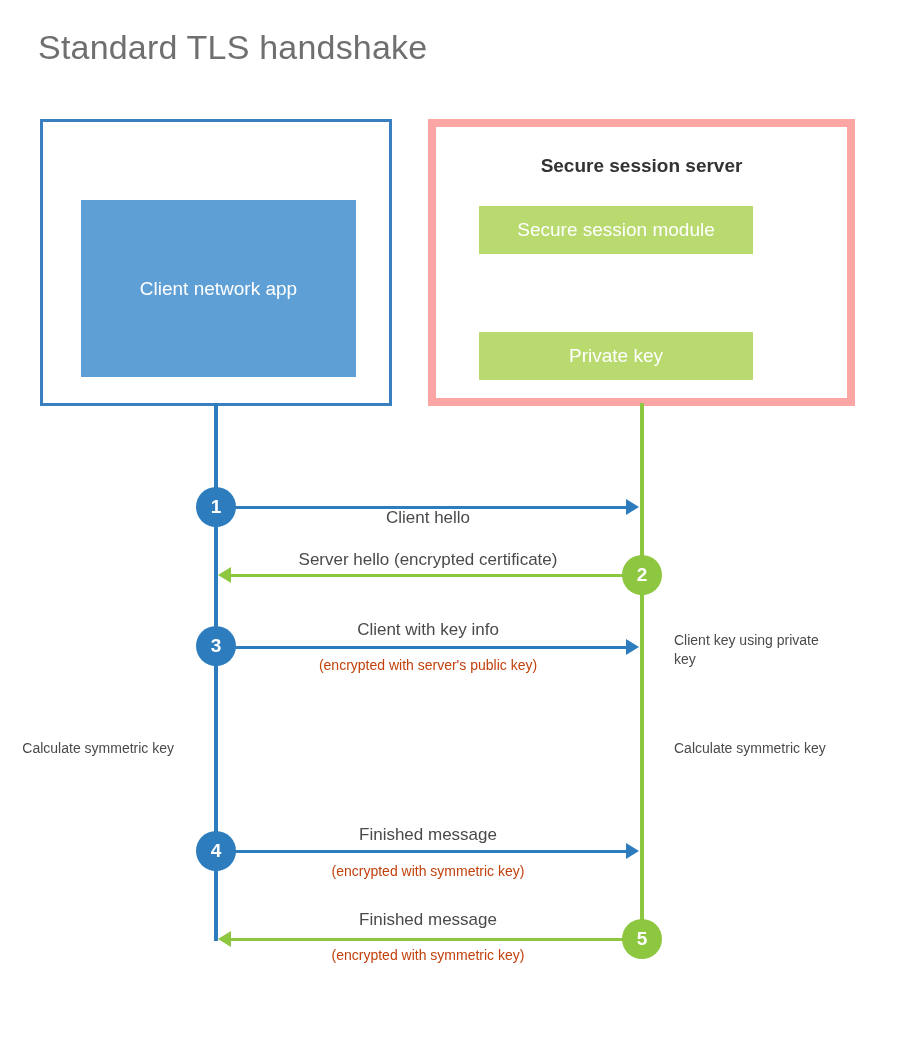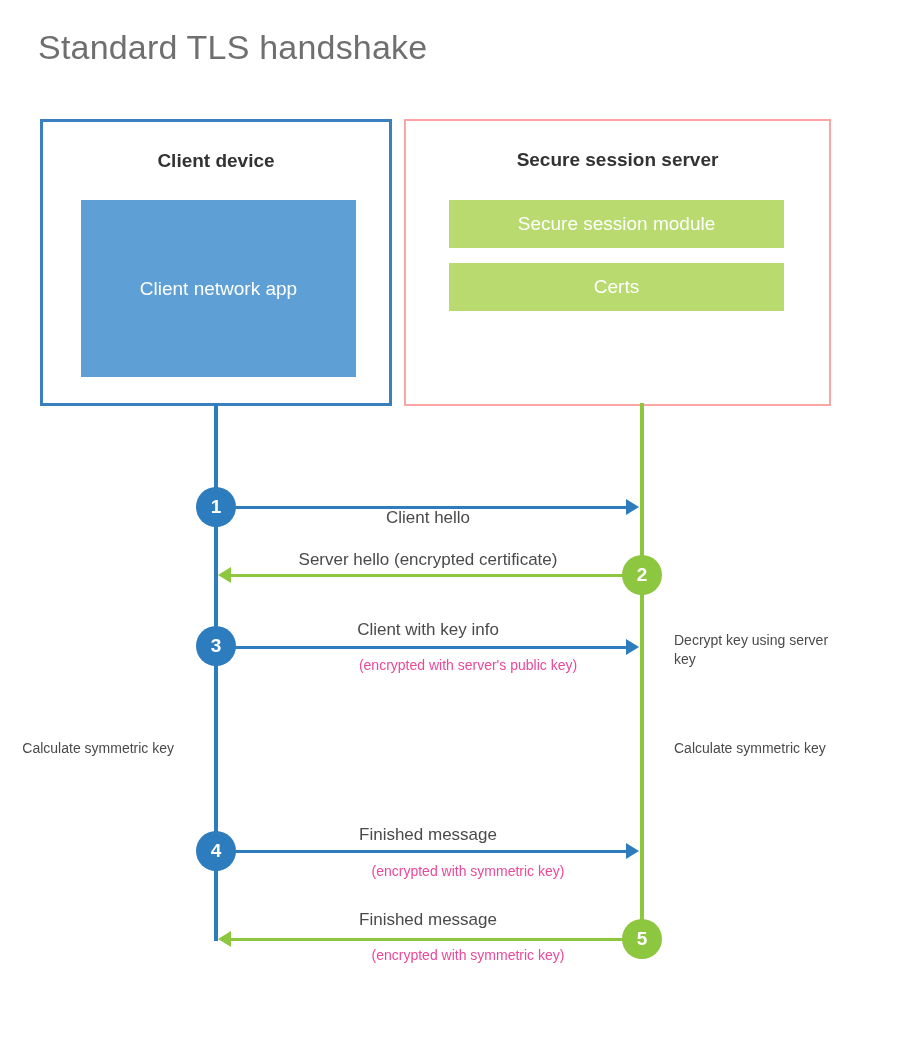--- a/index.html
+++ b/index.html
@@ -34,25 +34,25 @@
     box-sizing: border-box;
   }
   #client-box {
     left: 40px;
     top: 119px;
     width: 352px;
     height: 287px;
     border: 3px solid #3a7fbf;
   }
   #server-box {
-    left: 404px;
+    left: 428px;
     top: 119px;
     width: 427px;
     height: 287px;
-    border: 2px solid #fca5a5;
+    border: 8px solid #fca5a5;
   }
   .party-title {
     position: absolute;
     left: 0;
     right: 0;
     top: 28px;
     text-align: center;
     font-size: 19px;
     font-weight: bold;
     color: #333333;
@@ -72,21 +72,21 @@
     align-items: center;
     justify-content: center;
     text-align: center;
     line-height: 1.35;
     box-sizing: border-box;
     padding: 0 10px;
   }
   .server-bar {
     position: absolute;
     left: 43px;
-    width: 335px;
+    width: 274px;
     height: 48px;
     background: #b8da6f;
     color: #ffffff;
     font-size: 19px;
     display: flex;
     align-items: center;
     justify-content: center;
     box-sizing: border-box;
   }
   #server-bar-0 { top: 79px; }
@@ -171,24 +171,23 @@
     text-align: center;
     font-size: 17px;
     color: #4a4a4a;
     white-space: nowrap;
     transform: translateX(-50%);
   }
   .msg-sublabel {
     position: absolute;
     text-align: right;
     font-size: 14px;
-    color: #ec4899;
+    color: #c2410c;
     white-space: nowrap;
     transform: translateX(-50%);
-    margin-left: 40px;
   }
   #msg-1-label    { left: 428px; top: 508px; }
   #msg-2-label    { left: 428px; top: 550px; }
   #msg-3-label    { left: 428px; top: 620px; }
   #msg-3-sublabel { left: 428px; top: 657px; }
   #msg-4-label    { left: 428px; top: 825px; }
   #msg-4-sublabel { left: 428px; top: 863px; }
   #msg-5-label    { left: 428px; top: 910px; }
   #msg-5-sublabel { left: 428px; top: 947px; }
 
@@ -204,49 +203,48 @@
   #annotation-decrypt      { left: 674px; top: 631px; width: 170px; }
   #annotation-calc-client  { right: 726px; top: 739px; width: 170px; }
   #annotation-calc-server  { left: 674px; top: 739px; width: 170px; }
 </style>
 </head>
 <body>
 
 <div id="page-title">Standard TLS handshake</div>
 
 <div id="client-box" class="party-box">
-  <div class="party-title">Client device</div>
   <div id="client-app">Client network app</div>
 </div>
 
 <div id="server-box" class="party-box">
   <div class="party-title">Secure session server</div>
   <div id="server-bar-0" class="server-bar">Secure session module</div>
-  <div id="server-bar-1" class="server-bar">Certs</div>
+  <div id="server-bar-2" class="server-bar">Private key</div>
 </div>
 
 <div id="client-lifeline" class="lifeline"></div>
 <div id="server-lifeline" class="lifeline"></div>
 
 <div id="arrow-1-line" class="arrow-line blue"></div>
 <div id="arrow-1-head" class="arrow-head right blue"></div>
 <div id="msg-1-label" class="msg-label">Client hello</div>
 <div id="step-circle-1" class="step-circle blue">1</div>
 
 <div id="arrow-2-line" class="arrow-line green"></div>
 <div id="arrow-2-head" class="arrow-head left green"></div>
 <div id="msg-2-label" class="msg-label">Server hello (encrypted certificate)</div>
 <div id="step-circle-2" class="step-circle green">2</div>
 
 <div id="arrow-3-line" class="arrow-line blue"></div>
 <div id="arrow-3-head" class="arrow-head right blue"></div>
 <div id="msg-3-label" class="msg-label">Client with key info</div>
 <div id="msg-3-sublabel" class="msg-sublabel">(encrypted with server's public key)</div>
 <div id="step-circle-3" class="step-circle blue">3</div>
-<div id="annotation-decrypt" class="annotation left-align">Decrypt key using server key</div>
+<div id="annotation-decrypt" class="annotation left-align">Client key using private key</div>
 
 <div id="annotation-calc-client" class="annotation right-align">Calculate symmetric key</div>
 <div id="annotation-calc-server" class="annotation left-align">Calculate symmetric key</div>
 
 <div id="arrow-4-line" class="arrow-line blue"></div>
 <div id="arrow-4-head" class="arrow-head right blue"></div>
 <div id="msg-4-label" class="msg-label">Finished message</div>
 <div id="msg-4-sublabel" class="msg-sublabel">(encrypted with symmetric key)</div>
 <div id="step-circle-4" class="step-circle blue">4</div>
 

